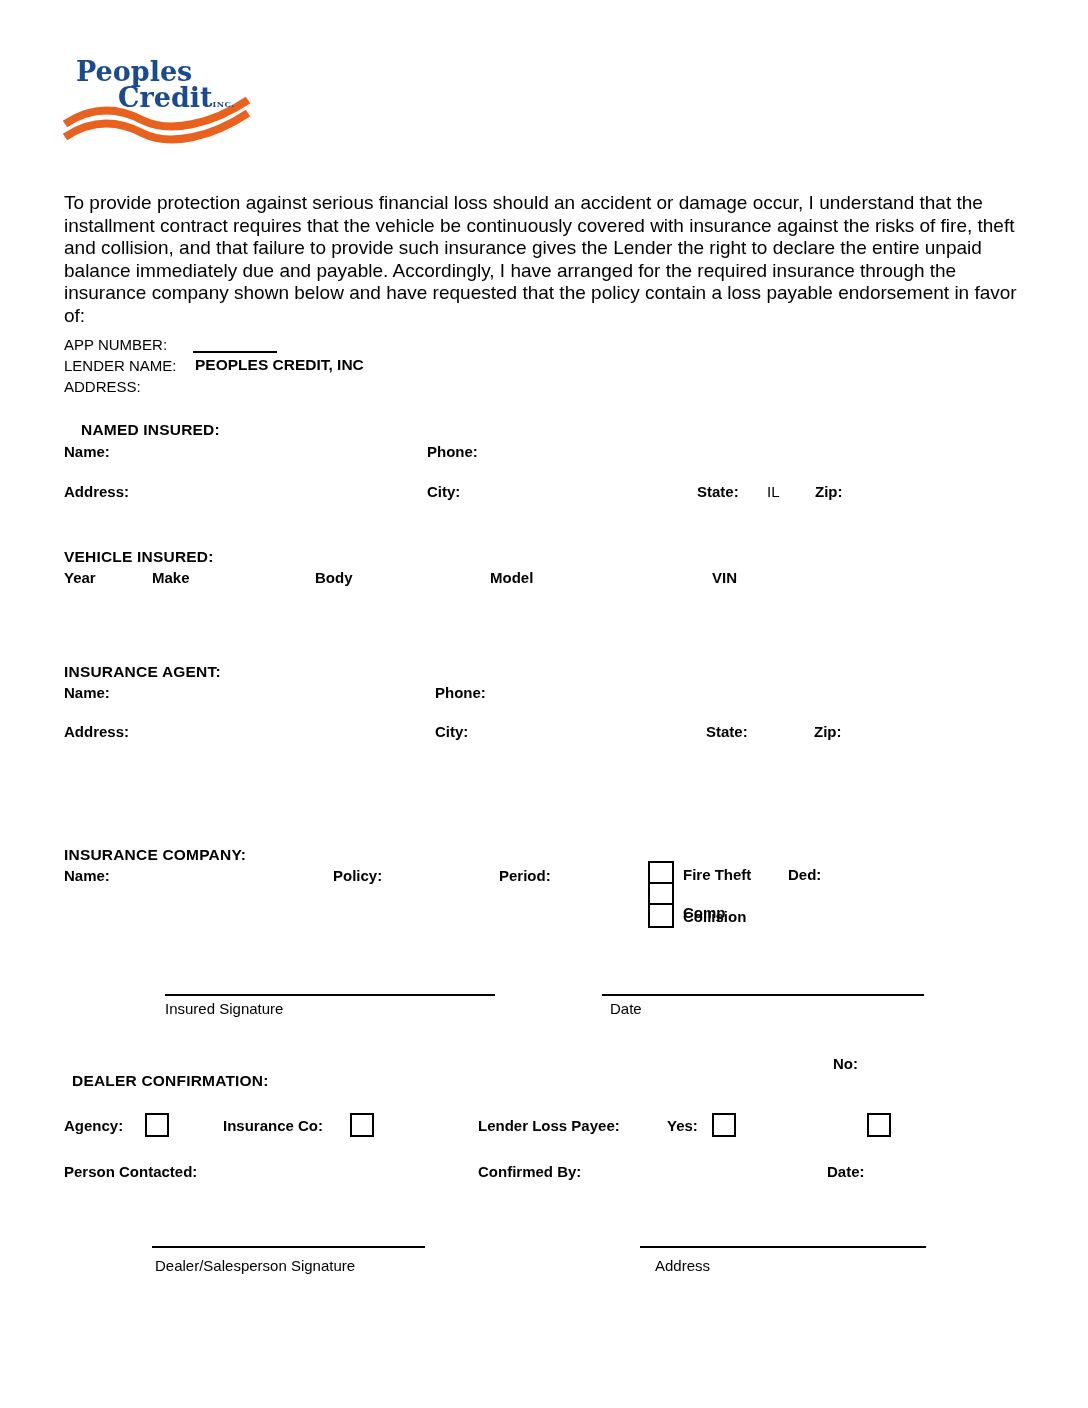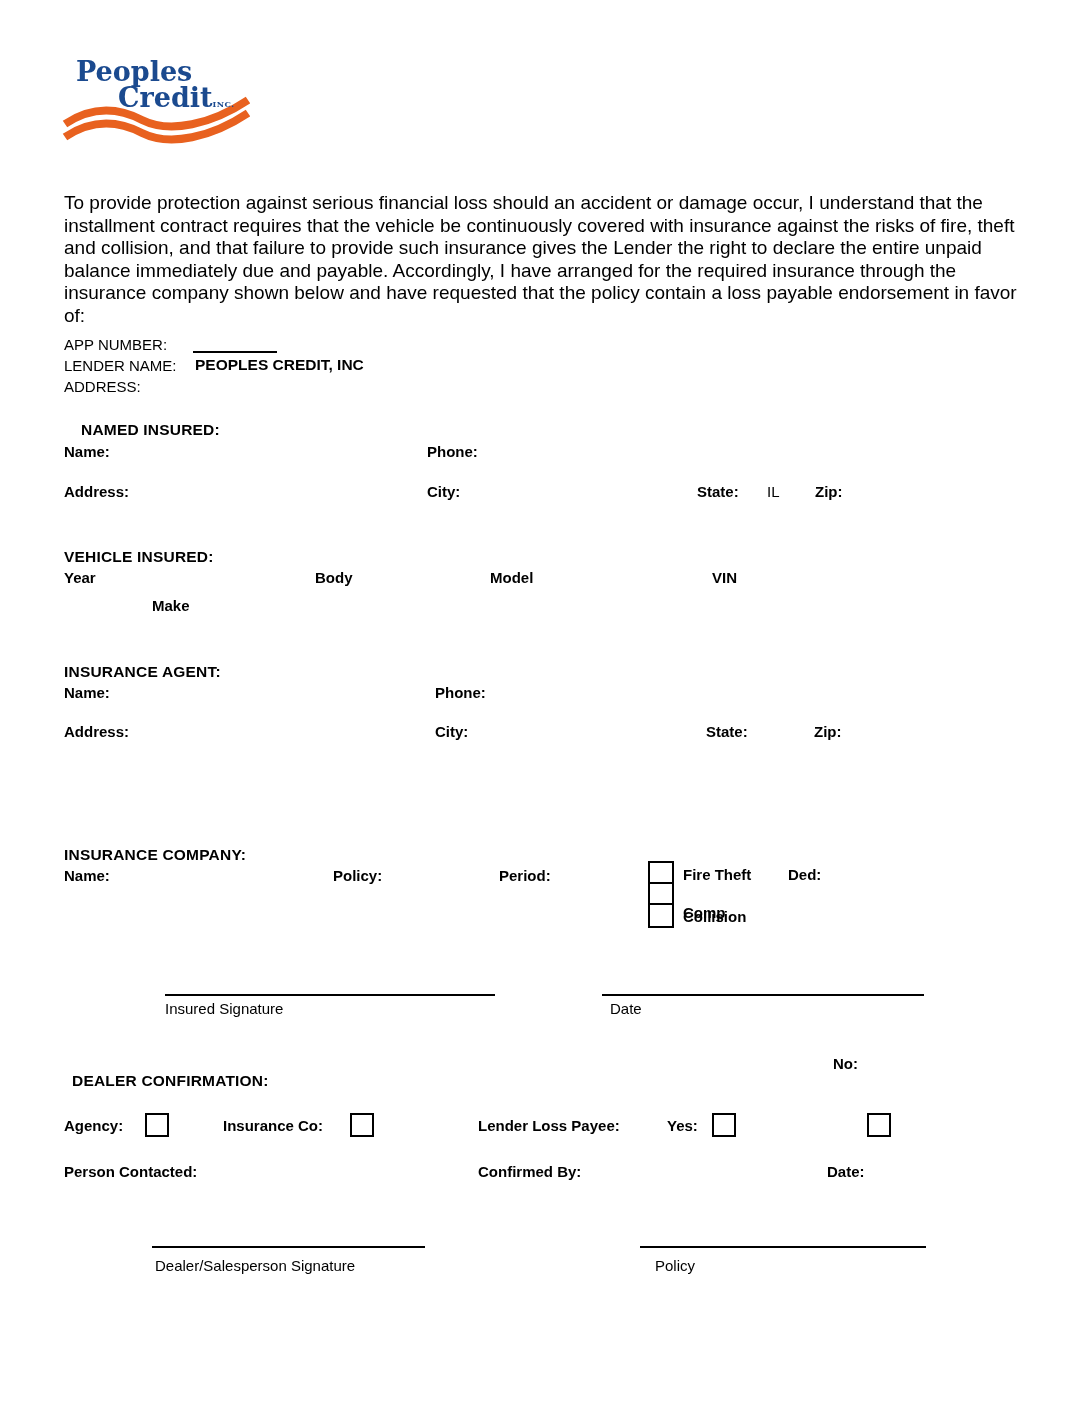--- a/index.html
+++ b/index.html
@@ -64,21 +64,21 @@
   <div class="abs lbl" style="left:64px;top:443px;">Name:</div>
   <div class="abs lbl" style="left:427px;top:443px;">Phone:</div>
   <div class="abs lbl" style="left:64px;top:483px;">Address:</div>
   <div class="abs lbl" style="left:427px;top:483px;">City:</div>
   <div class="abs lbl" style="left:697px;top:483px;">State:</div>
   <div class="abs reg" style="left:767px;top:483px;">IL</div>
   <div class="abs lbl" style="left:815px;top:483px;">Zip:</div>
 
   <div class="abs hd" style="left:64px;top:548px;">VEHICLE INSURED:</div>
   <div class="abs lbl" style="left:64px;top:569px;">Year</div>
-  <div class="abs lbl" style="left:152px;top:569px;margin-top:28px;">Make</div>
+  <div class="abs lbl" style="left:152px;top:569px;">Make</div>
   <div class="abs lbl" style="left:315px;top:569px;">Body</div>
   <div class="abs lbl" style="left:490px;top:569px;">Model</div>
   <div class="abs lbl" style="left:684px;top:569px;margin-left:28px;">VIN</div>
 
   <div class="abs hd" style="left:64px;top:663px;">INSURANCE AGENT:</div>
   <div class="abs lbl" style="left:64px;top:684px;">Name:</div>
   <div class="abs lbl" style="left:435px;top:684px;">Phone:</div>
   <div class="abs lbl" style="left:64px;top:723px;">Address:</div>
   <div class="abs lbl" style="left:435px;top:723px;">City:</div>
   <div class="abs lbl" style="left:706px;top:723px;">State:</div>
@@ -116,15 +116,15 @@
   <div class="abs lbl" style="left:833px;top:1055px;">No:</div>
   <div class="cb" style="left:867px;top:1113px;"></div>
 
   <div class="abs lbl" style="left:64px;top:1163px;">Person Contacted:</div>
   <div class="abs lbl" style="left:478px;top:1163px;">Confirmed By:</div>
   <div class="abs lbl" style="left:827px;top:1163px;">Date:</div>
 
   <div class="hline" style="left:152px;top:1246px;width:273px;"></div>
   <div class="abs reg" style="left:155px;top:1257px;">Dealer/Salesperson Signature</div>
   <div class="hline" style="left:640px;top:1246px;width:286px;"></div>
-  <div class="abs reg" style="left:655px;top:1257px;">Policy</div>
+  <div class="abs reg" style="left:655px;top:1257px;">Address</div>
 
 </div>
 
 </body></html>

